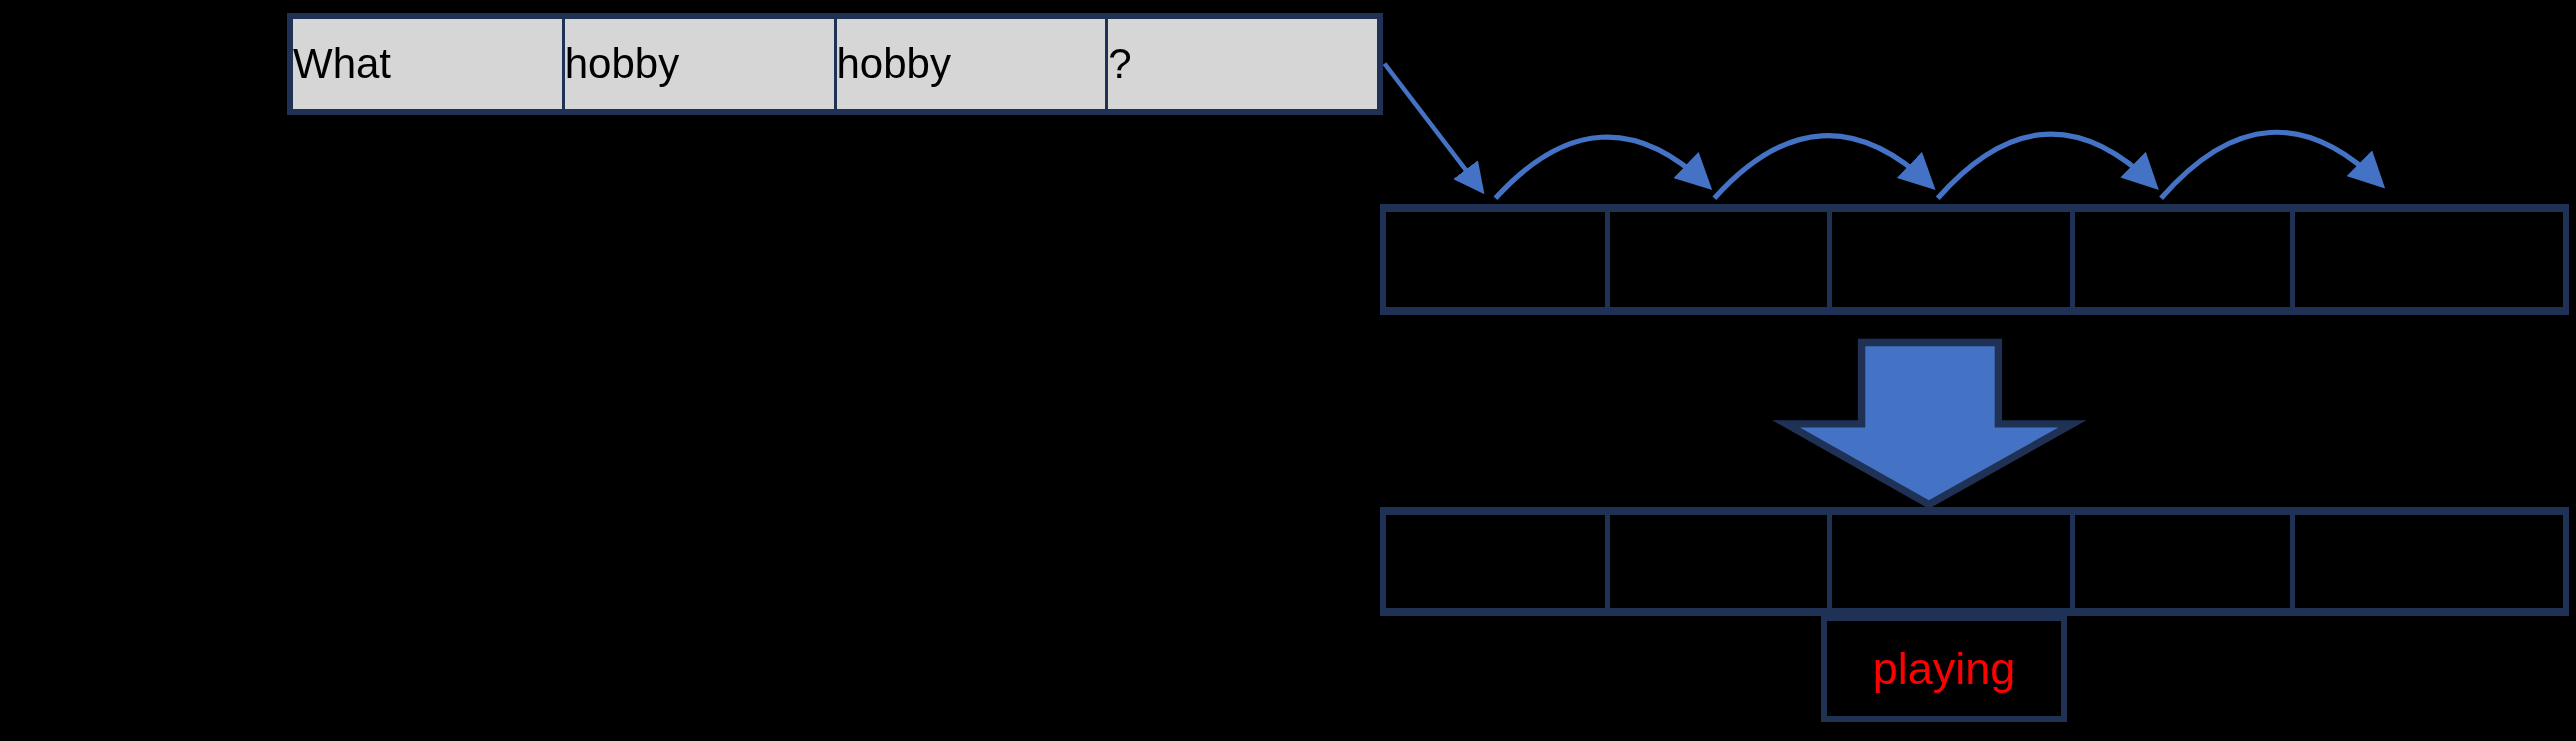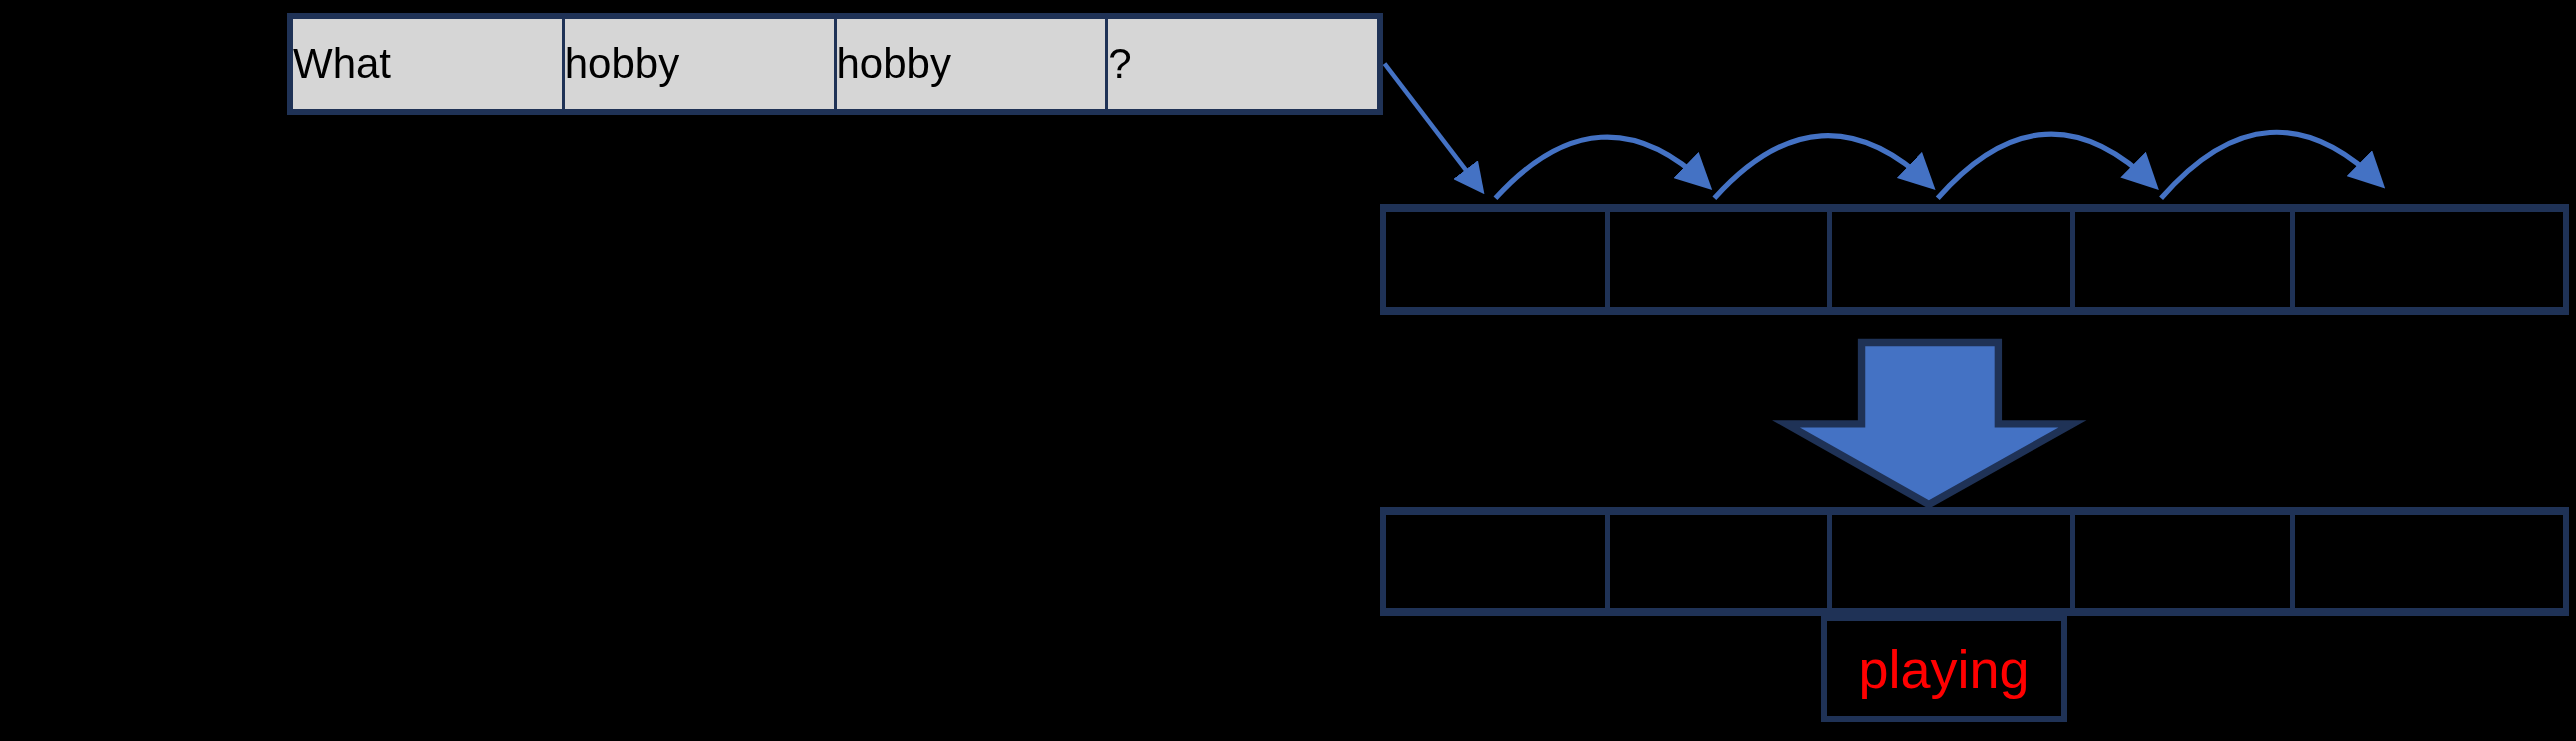--- a/index.html
+++ b/index.html
@@ -68,21 +68,21 @@
     left: 1821px;
     top: 615px;
     width: 246px;
     height: 107px;
     border: 6px solid #1f3256;
     box-sizing: border-box;
     display: flex;
     align-items: center;
     justify-content: center;
     color: #ff0000;
-    font-size: 54px;
+    font-size: 45px;
     background: transparent;
   }
 
   
   .arrows-overlay {
     position: absolute;
     left: 0; top: 0;
     width: 2576px;
     height: 742px;
     pointer-events: none;

